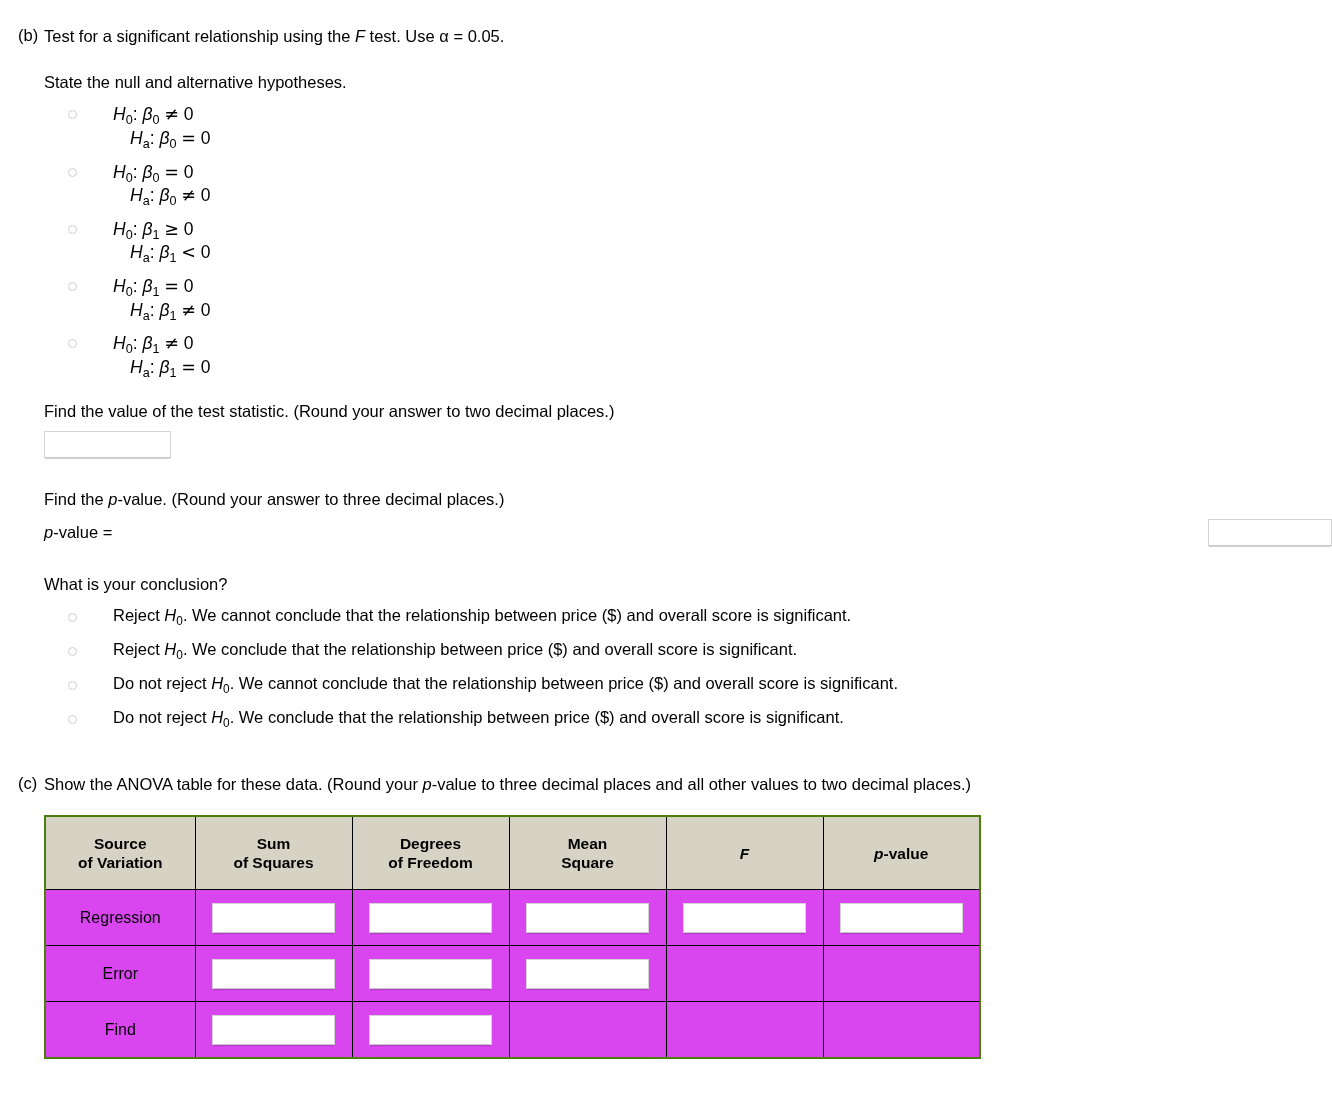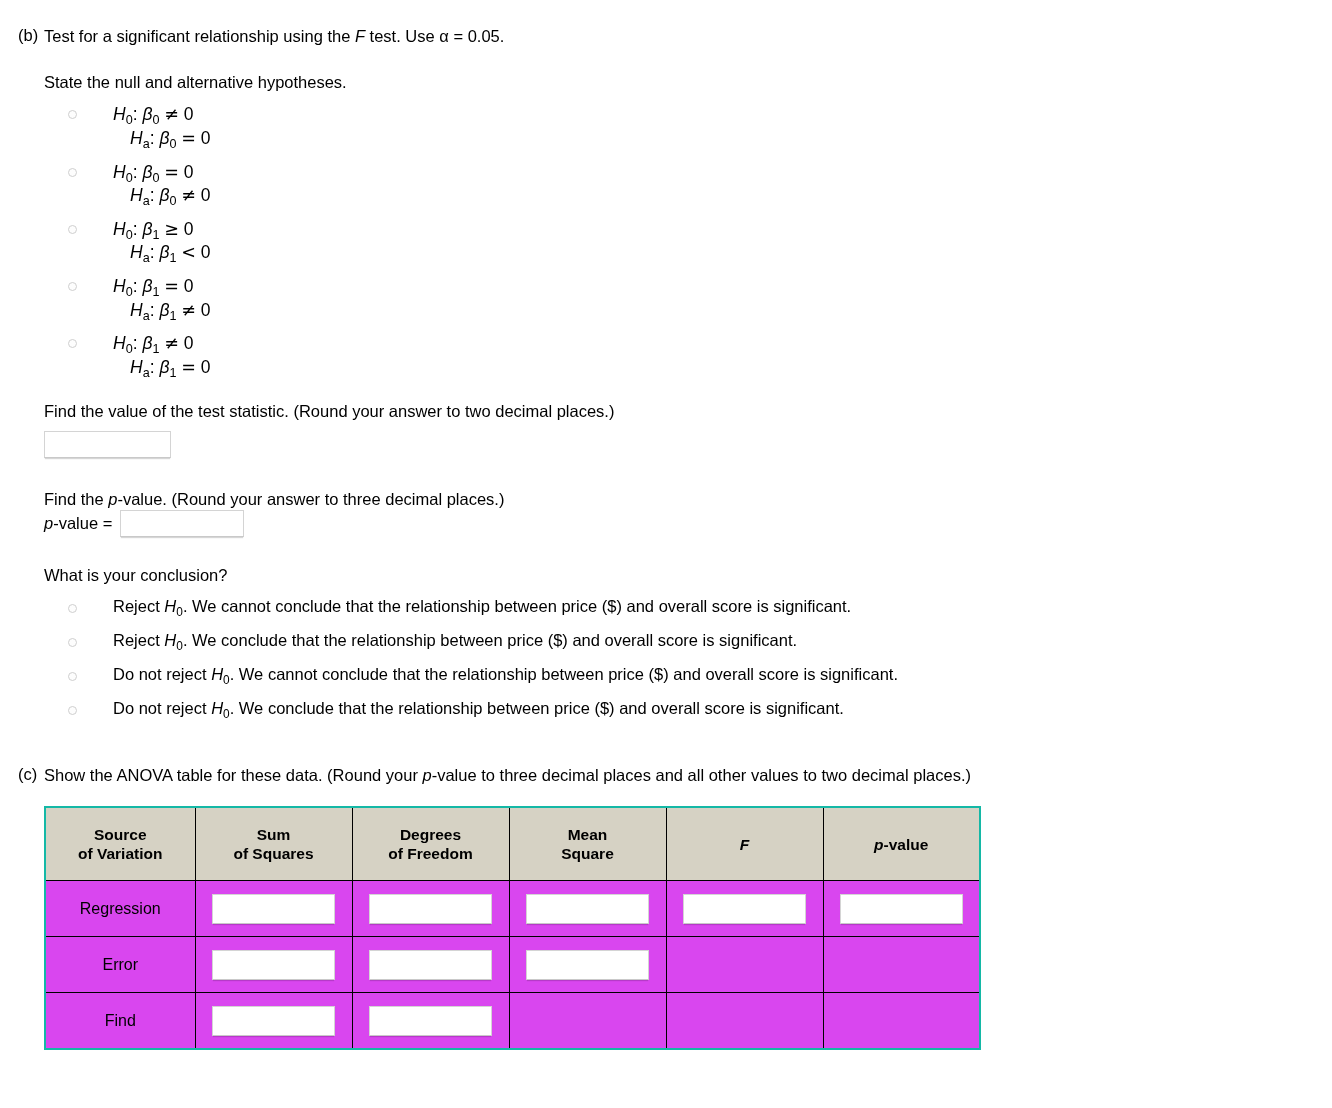--- a/index.html
+++ b/index.html
@@ -103,21 +103,21 @@
     vertical-align: middle;
   }
   .tinput.stat  { width: 127px; height: 27px; }
   .tinput.pval  { width: 124px; height: 27px; }
   .tinput.cell  { width: 123px; height: 30px; }
 
   
   table.anova {
     border-collapse: collapse;
     table-layout: fixed;
-    border: 2px solid #14b8a6;
+    border: 2px solid #4d7c0f;
   }
   table.anova th,
   table.anova td {
     border: 1px solid #000000;
     padding: 0;
     text-align: center;
     vertical-align: middle;
   }
   table.anova thead th {
     background: #d6d2c4;
@@ -211,21 +211,21 @@
     </div>
 
     <div class="prompt" style="margin-top:21px;">Find the value of the test statistic. (Round your answer to two decimal places.)</div>
     <div style="margin-top:10px;">
       <span class="tinput stat"></span>
     </div>
 
     <div class="prompt" style="margin-top:31px;">
       <span>Find the </span><span class="it">p</span><span>-value. (Round your answer to three decimal places.)</span>
     </div>
-    <div style="display:flex; align-items:center;">
+    <div style="margin-top:9px; display:flex; align-items:center;justify-content:space-between;">
       <span class="prompt" style="margin-right:8px;"><span class="it">p</span><span>-value =</span></span>
       <span class="tinput pval"></span>
     </div>
 
     <div class="prompt" style="margin-top:28px;">What is your conclusion?</div>
 
     <div class="option-list" style="margin-top:12px; margin-left:24px;">
       <div class="option" style="margin-bottom:14px;">
         <span class="radio"></span>
         <span class="opt-text"><span>Reject </span><span class="it">H</span><sub>0</sub><span>. We cannot conclude that the relationship between price ($) and overall score is significant.</span></span>

